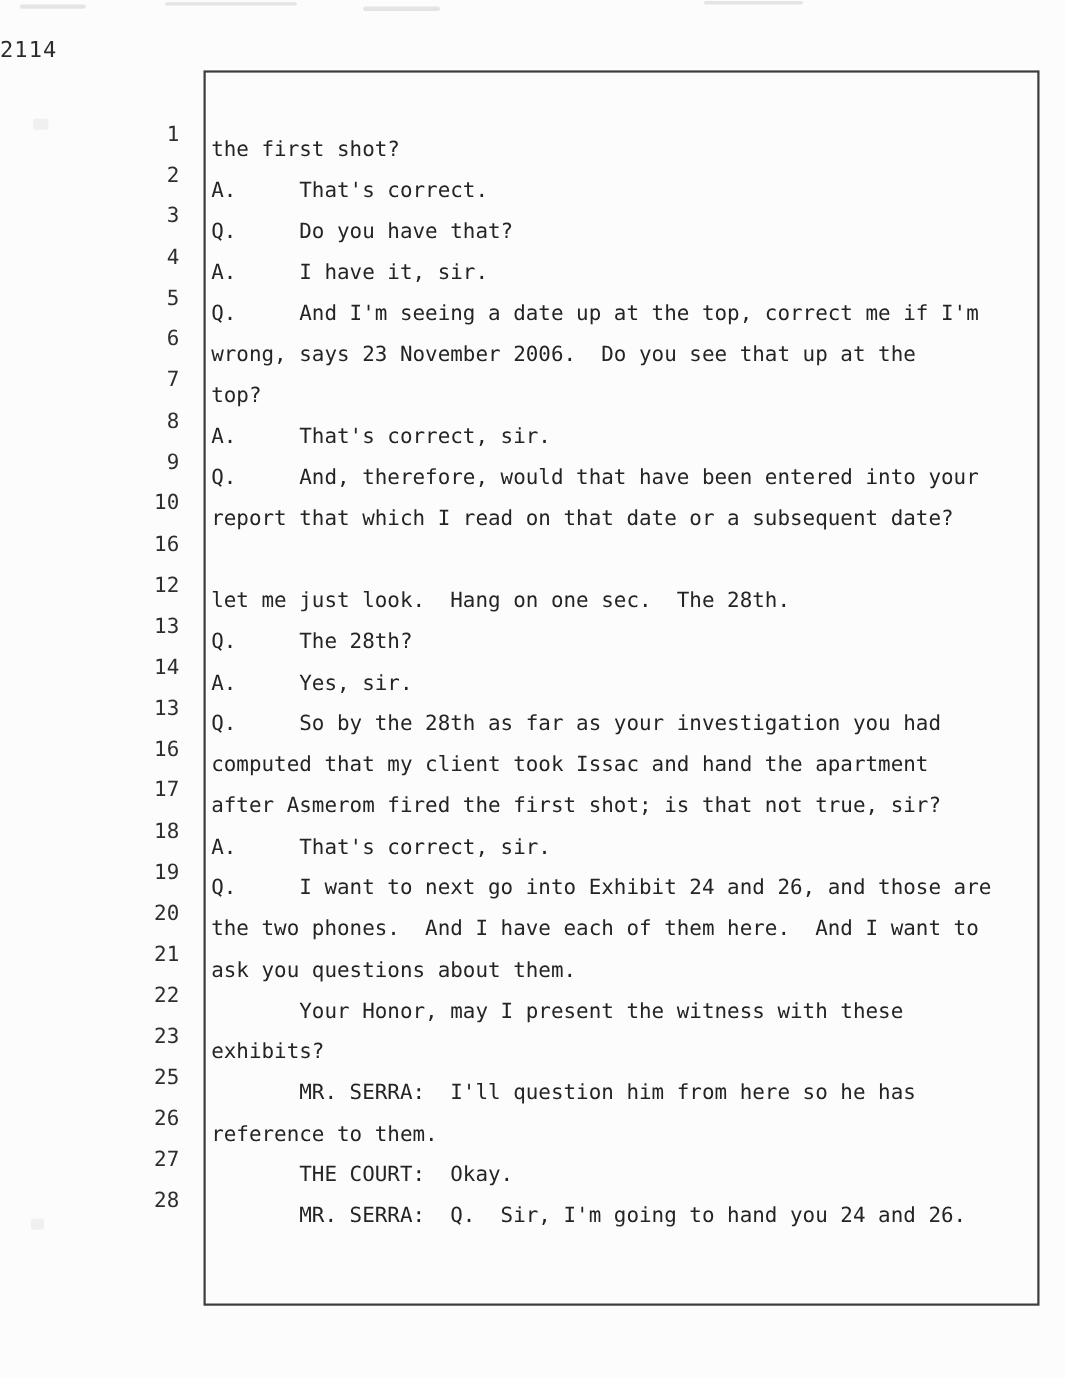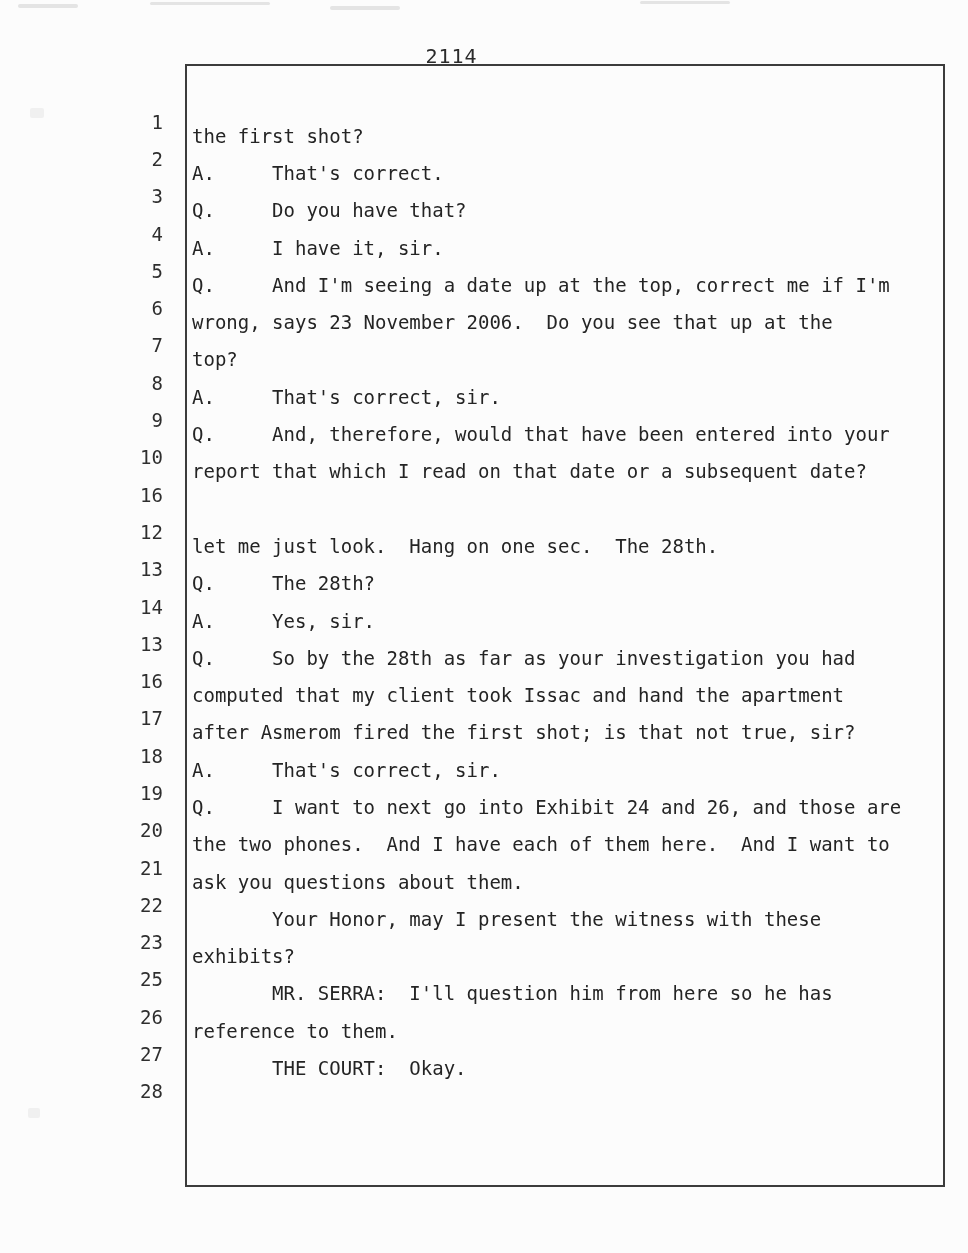--- a/index.html
+++ b/index.html
@@ -25,24 +25,24 @@
   }
   .artifact.a1 { left: 18px;  top: 4px;  width: 60px;  height: 4px; }
   .artifact.a2 { left: 150px; top: 2px;  width: 120px; height: 3px; }
   .artifact.a3 { left: 330px; top: 6px;  width: 70px;  height: 4px; }
   .artifact.a4 { left: 640px; top: 1px;  width: 90px;  height: 3px; }
   .artifact.a5 { left: 30px;  top: 108px; width: 14px; height: 10px; opacity: .5; }
   .artifact.a6 { left: 28px;  top: 1108px; width: 12px; height: 10px; opacity: .5; }
 
   .page-number {
     position: absolute;
-    top: 44px;
+    top: 33px;
     left: 0;
     width: 903px;
-    text-align: center;
+    text-align: left;
     font-size: 20px;
     letter-spacing: 1px;
     color: #2b2b2b;
   }
 
   .transcript-box {
     position: absolute;
     left: 185px;
     top: 64px;
     width: 756px;
@@ -218,14 +218,15 @@
     <span class="line-text">reference to them.</span>
   </div>
 
   <div class="transcript-row">
     <span class="line-number">27</span>
     <span class="line-text">       THE COURT:  Okay.</span>
   </div>
 
   <div class="transcript-row">
     <span class="line-number">28</span>
+    <span class="line-text">       MR. SERRA:  Q.  Sir, I'm going to hand you 24 and 26.</span>
   </div>
 </div>
 
 </body></html>

